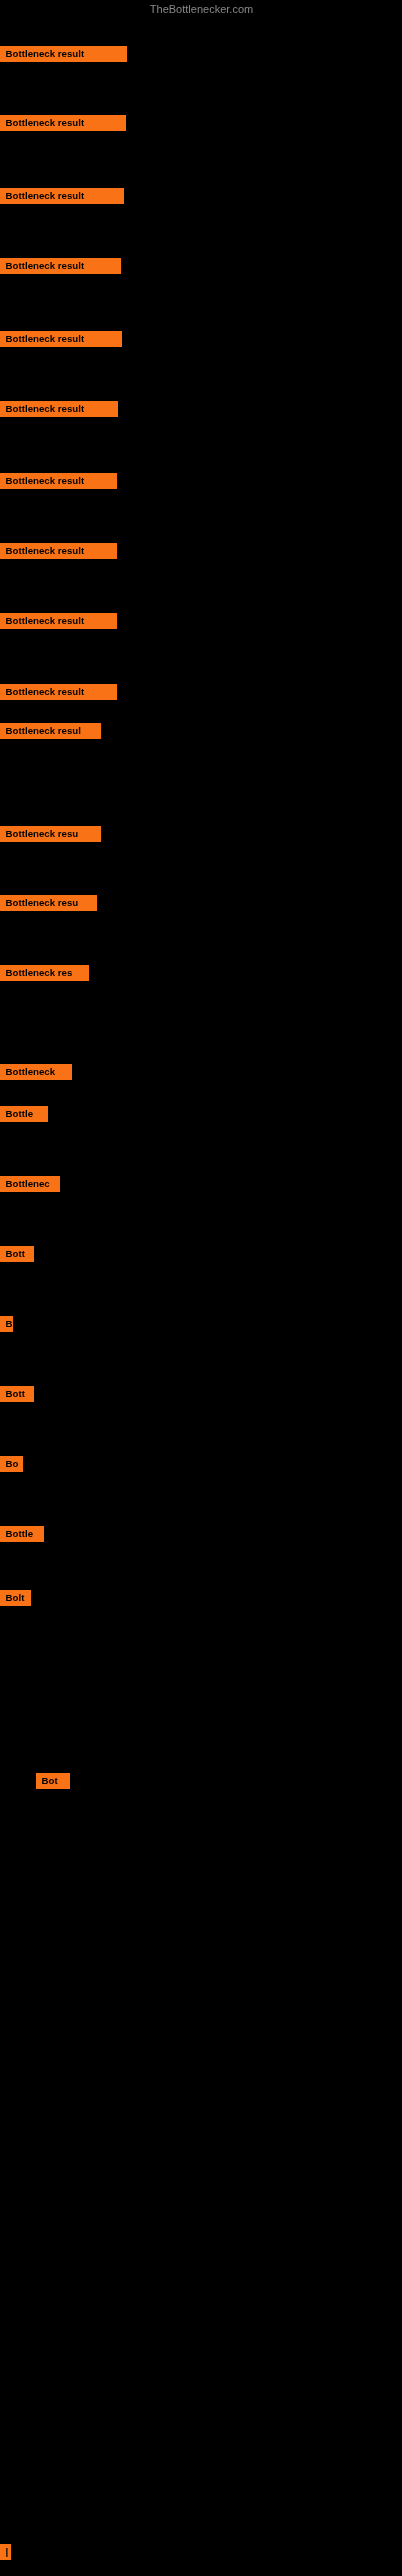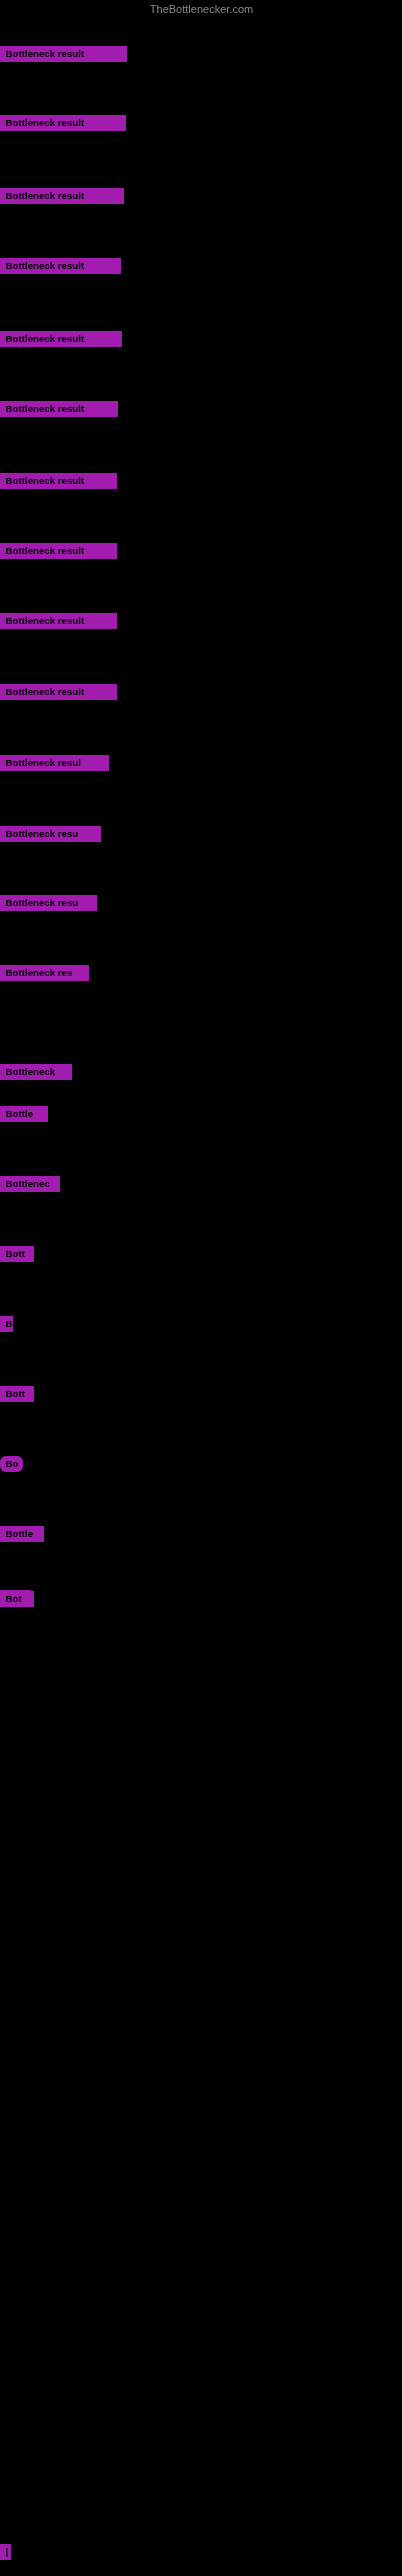--- a/index.html
+++ b/index.html
@@ -13,21 +13,21 @@
     .site-title {
       position: absolute;
       top: 3.2px;
       left: 50%;
       transform: translateX(-50%);
       color: #888;
       font-size: 11px;
       white-space: nowrap;
     }
     .bottleneck-badge {
-      background-color: #a21caf;
+      background-color: #f97316;
       color: #000;
       font-size: 9.7px;
       font-weight: bold;
       padding: 2.4px 5.6px;
       display: inline-block;
       position: absolute;
       left: 0;
       white-space: nowrap;
       overflow: hidden;
     }
@@ -40,28 +40,28 @@
 <span class="bottleneck-badge" style="top: 46px; max-width: 127px; width: 127px;">Bottleneck result</span>
 <span class="bottleneck-badge" style="top: 115px; max-width: 126px; width: 126px;">Bottleneck result</span>
 <span class="bottleneck-badge" style="top: 188px; max-width: 124px; width: 124px;">Bottleneck result</span>
 <span class="bottleneck-badge" style="top: 258px; max-width: 121px; width: 121px;">Bottleneck result</span>
 <span class="bottleneck-badge" style="top: 331px; max-width: 122px; width: 122px;">Bottleneck result</span>
 <span class="bottleneck-badge" style="top: 401px; max-width: 118px; width: 118px;">Bottleneck result</span>
 <span class="bottleneck-badge" style="top: 473px; max-width: 117px; width: 117px;">Bottleneck result</span>
 <span class="bottleneck-badge" style="top: 543px; max-width: 117px; width: 117px;">Bottleneck result</span>
 <span class="bottleneck-badge" style="top: 613px; max-width: 117px; width: 117px;">Bottleneck result</span>
 <span class="bottleneck-badge" style="top: 684px; max-width: 117px; width: 117px;">Bottleneck result</span>
-<span class="bottleneck-badge" style="top: 755px; max-width: 109px; width: 109px;">Bottleneck resul</span>
+<span class="bottleneck-badge" style="top: 723px; max-width: 109px; width: 101px;">Bottleneck resul</span>
 <span class="bottleneck-badge" style="top: 826px; max-width: 101px; width: 101px;">Bottleneck resu</span>
 <span class="bottleneck-badge" style="top: 895px; max-width: 97px; width: 97px;">Bottleneck resu</span>
 <span class="bottleneck-badge" style="top: 965px; max-width: 89px; width: 89px;">Bottleneck res</span>
 <span class="bottleneck-badge" style="top: 1036px; max-width: 72px; width: 72px; margin-top: 28px;">Bottleneck</span>
 <span class="bottleneck-badge" style="top: 1106px; max-width: 48px; width: 48px;">Bottle</span>
 <span class="bottleneck-badge" style="top: 1176px; max-width: 60px; width: 68px;">Bottlenec</span>
 <span class="bottleneck-badge" style="top: 1246px; max-width: 34px; width: 34px;">Bott</span>
 <span class="bottleneck-badge" style="top: 1316px; max-width: 13px; width: 13px;">B</span>
 <span class="bottleneck-badge" style="top: 1386px; max-width: 34px; width: 34px;">Bott</span>
-<span class="bottleneck-badge" style="top: 1456px; max-width: 22.5px; width: 22.5px; border-radius: 6px;">Bo</span>
+<span class="bottleneck-badge" style="top: 1456px; max-width: 22.5px; width: 22.5px;">Bo</span>
 <span class="bottleneck-badge" style="top: 1526px; max-width: 44px; width: 44px;">Bottle</span>
 <span class="bottleneck-badge" style="top: 1590px; max-width: 31px; width: 31px;">Bolt</span>
-<span class="bottleneck-badge" style="top: 1591px; max-width: 34px; width: 34px;">Bot</span>
+<span class="bottleneck-badge" style="top: 1773px; max-width: 34px; width: 34px; margin-left: 36px;">Bot</span>
 <span class="bottleneck-badge" style="top: 2544px; max-width: 8px; width: 8px;">|</span>
 
 
 </body></html>

